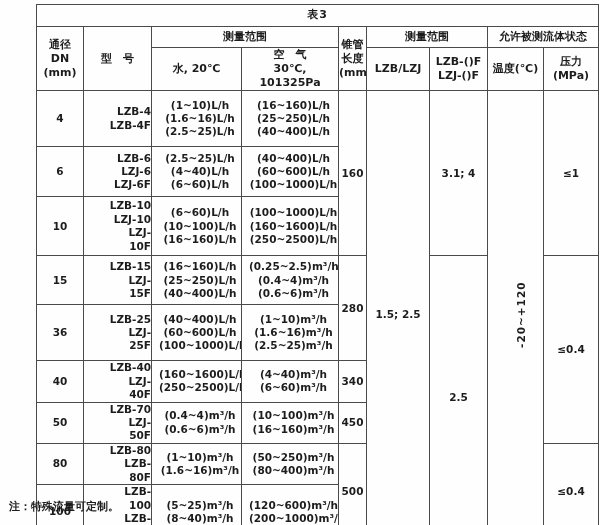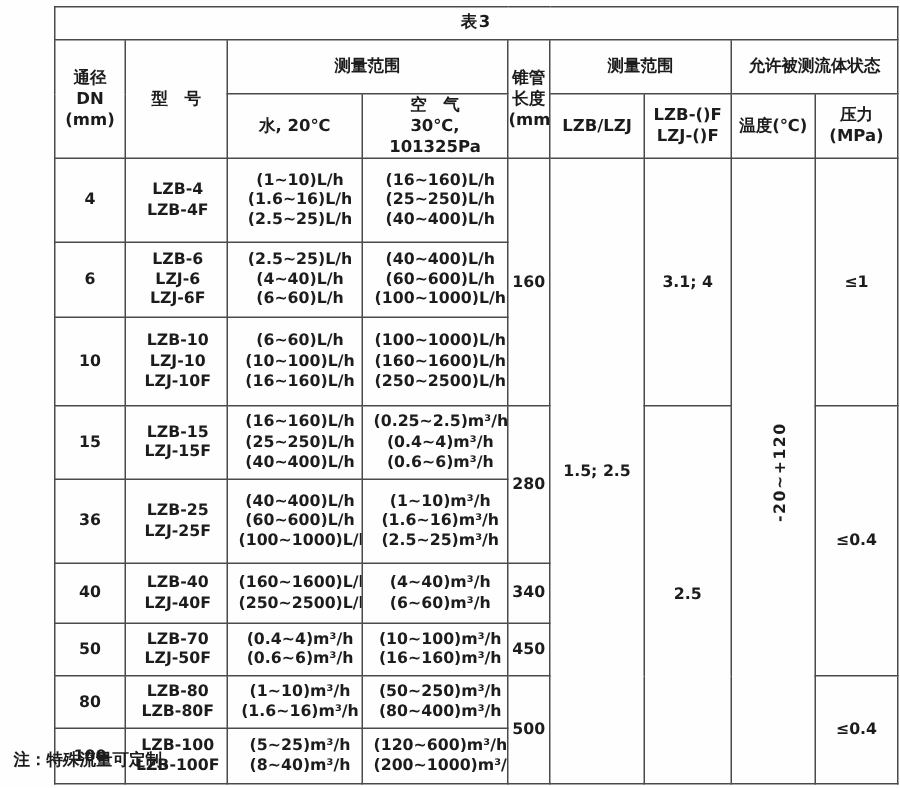--- a/index.html
+++ b/index.html
@@ -23,21 +23,21 @@
     line-height:1.28;
     text-align:center;
     vertical-align:middle;
     padding:0;
     white-space:pre-line;
     overflow:hidden;
   }
   td.title-cell{font-size:11px;letter-spacing:1px;}
   td.hdr{font-size:11px;}
   td.txt-left{text-align:center;padding-left:7px;}
-  td.model{text-align:center;padding-left:2px;}
+  td.model{text-align:right;padding-left:25px;}
   .vtext{
     display:inline-block;
     transform:rotate(-90deg);
     white-space:nowrap;
     font-size:10.5px;
     font-weight:bold;
     letter-spacing:1px;
   }
   .note{
     position:absolute;left:9px;top:499px;
@@ -59,21 +59,21 @@
       <col style="width:58px">
         <col style="width:56px">
         <col style="width:55px">
     </colgroup>
 
     <tbody>
         <tr style="height:22px">
       <td class="title-cell" colspan="9">表3</td>
     </tr>
 
-    <tr style="height:36px">
+    <tr style="height:21px">
       <td class="hdr" rowspan="2">通径
 DN
 (mm)</td>
       <td class="hdr" rowspan="2">型　号</td>
       <td class="hdr" colspan="2">测量范围</td>
       <td class="hdr" rowspan="2">锥管
 长度
 (mm)</td>
       <td class="hdr" colspan="2">测量范围</td>
       <td class="hdr" colspan="2">允许被测流体状态</td>

